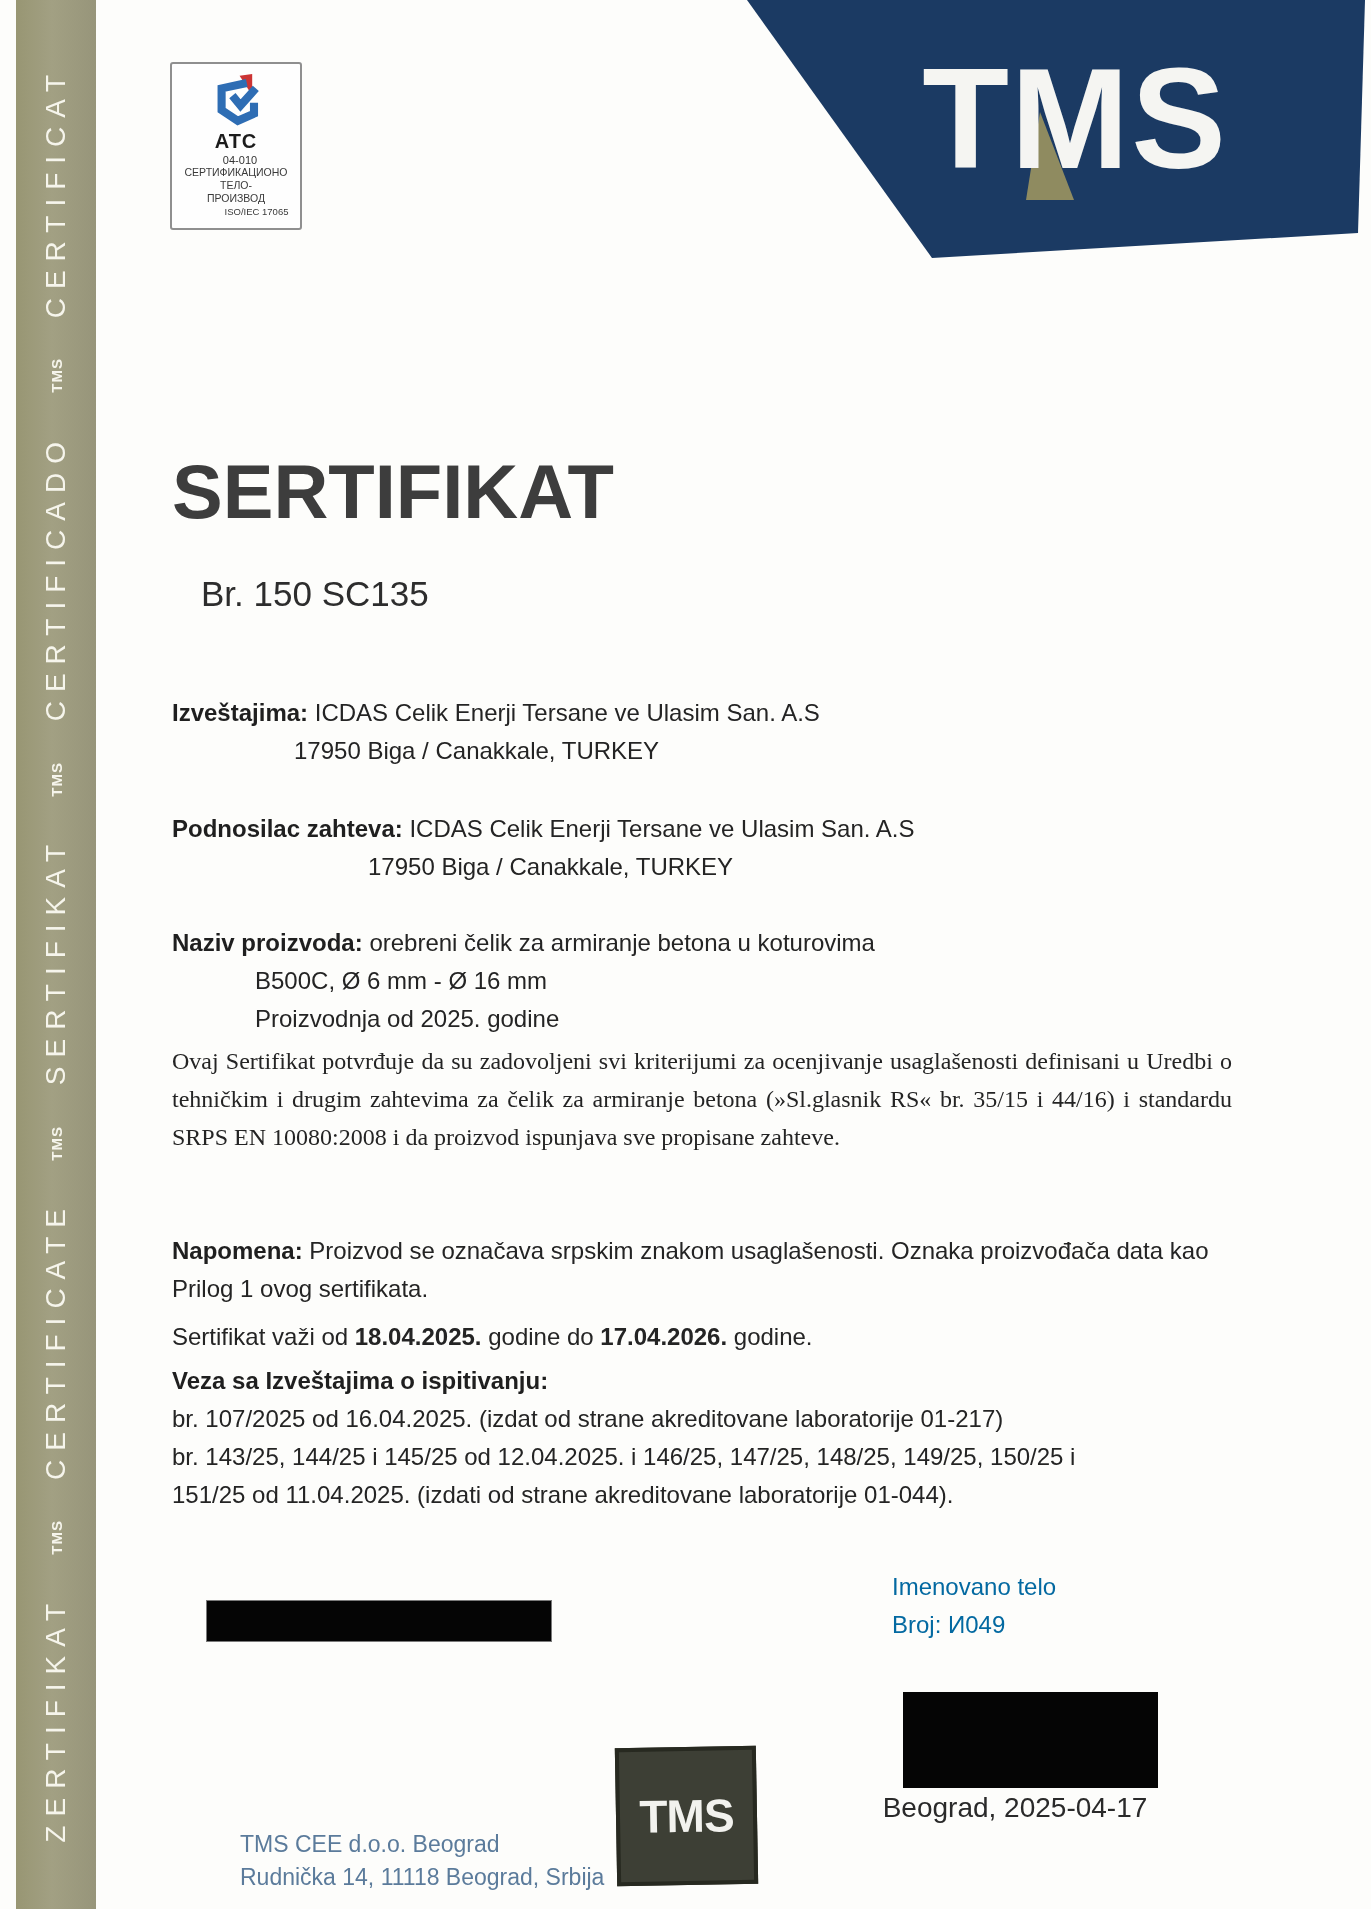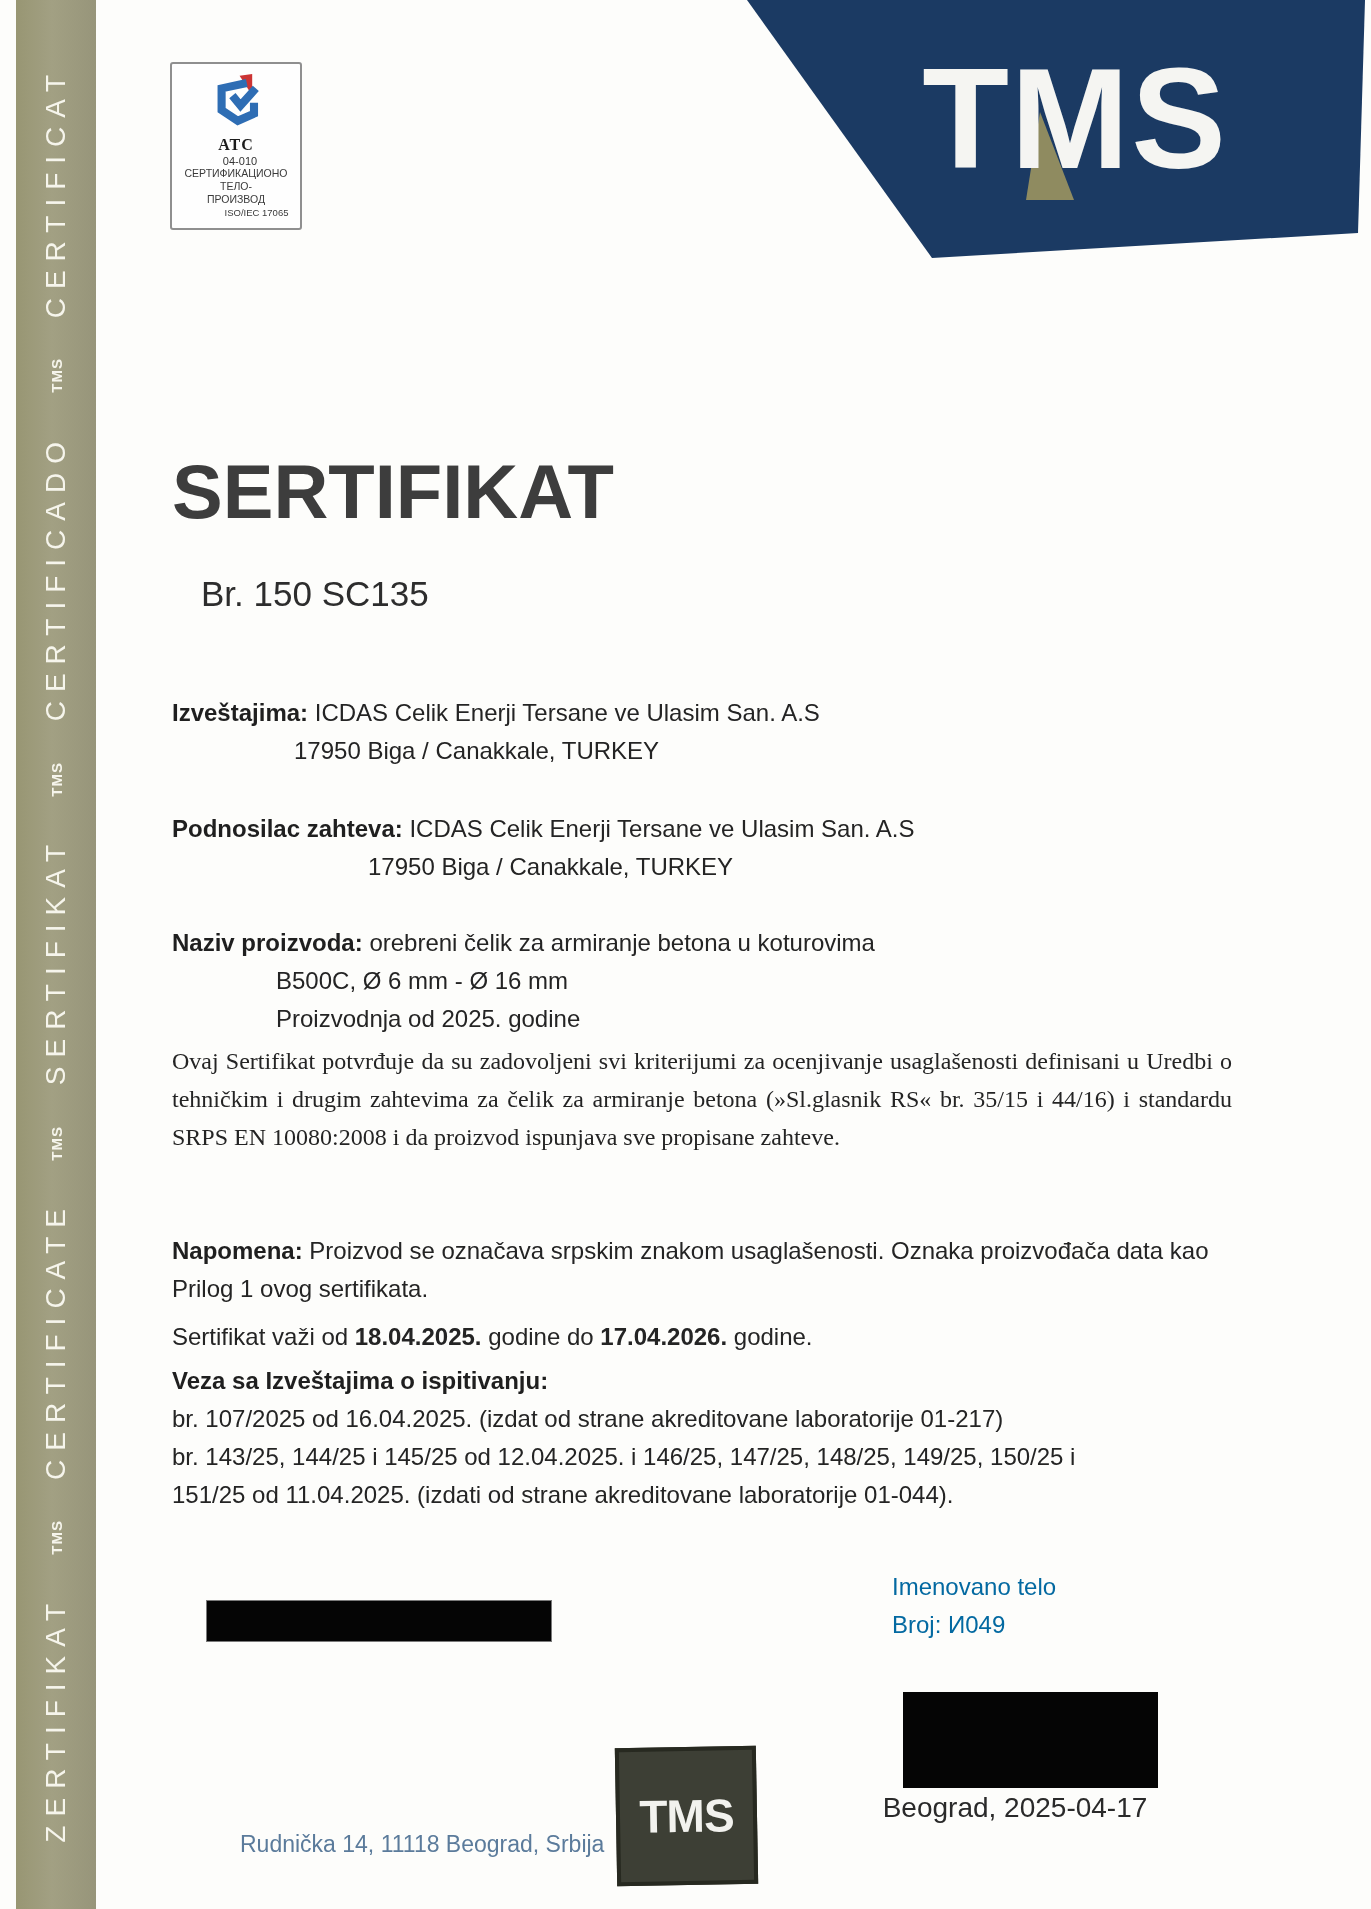--- a/index.html
+++ b/index.html
@@ -22,38 +22,38 @@
     writing-mode:vertical-rl;transform:rotate(180deg);
     color:#f6f5ec;font-size:15px;font-weight:700;letter-spacing:1px;
   }
   
   .atc-box{
     position:absolute;left:170px;top:62px;width:132px;height:168px;
     border:2px solid #8f8f8f;border-radius:3px;background:#fefefe;
     display:flex;flex-direction:column;align-items:center;justify-content:flex-start;
     padding-top:10px;box-sizing:border-box;text-align:center;
   }
-  .atc-name{font-size:16px;font-weight:800;color:#1c1c1c;letter-spacing:1px;margin-top:8px;font-family:Liberation Serif, serif;}
+  .atc-name{font-size:20px;font-weight:800;color:#1c1c1c;letter-spacing:1px;margin-top:2px;}
   .atc-num{font-size:11px;color:#333;margin-top:1px;margin-left:8px;}
   .atc-line{font-size:10.5px;color:#3a3a3a;line-height:13px;}
   .atc-iso{font-size:9.5px;color:#3a3a3a;margin-top:1px;padding-left:41px;}
   
   .flag{position:absolute;left:660px;top:0;width:711px;height:270px;}
   
   .title{
     position:absolute;left:172px;top:448px;font-size:76px;font-weight:800;
     color:#3d3d3d;letter-spacing:0px;
   }
   .cert-no{position:absolute;left:172px;top:574px;font-size:35px;font-weight:400;color:#2d2d2d;margin-left:29px;}
   
   .tblock{position:absolute;left:172px;font-size:24px;line-height:38px;color:#242424;}
   .lbl{font-weight:700;color:#1f1f1f;}
   .f0{top:694px;} .f0 .fcont{margin-left:122px;}
   .f1{top:810px;} .f1 .fcont{margin-left:196px;}
-  .f2{top:924px;} .f2 .fcont{margin-left:104px;}
+  .f2{top:924px;} .f2 .fcont{margin-left:83px;}
   .para{top:1042px;width:1060px;text-align:justify;font-family:Liberation Serif, serif;}
   .napomena{top:1232px;width:1060px;}
   .validity{top:1318px;}
   .reports{top:1362px;width:1085px;}
   
   .imenovano{position:absolute;left:892px;top:1568px;width:310px;
     font-size:24px;line-height:38px;color:#0369a1;}
   .redact1{position:absolute;left:207px;top:1601px;width:344px;height:40px;
     background:#050505;outline:1px solid #7a7a7a;}
   .redact2{position:absolute;left:903px;top:1692px;width:255px;height:96px;background:#050505;}
@@ -160,16 +160,17 @@
   <div class="redact1"></div>
   <div class="redact2"></div>
 
   <div class="stamp">
     <span>TMS</span>
   </div>
 
   <div class="place-date">Beograd, 2025-04-17</div>
 
   <div class="footer">
+    <div>TMS CEE d.o.o. Beograd</div>
     <div>Rudnička 14, 11118 Beograd, Srbija</div>
   </div>
 
 </div>
 
 </body></html>

